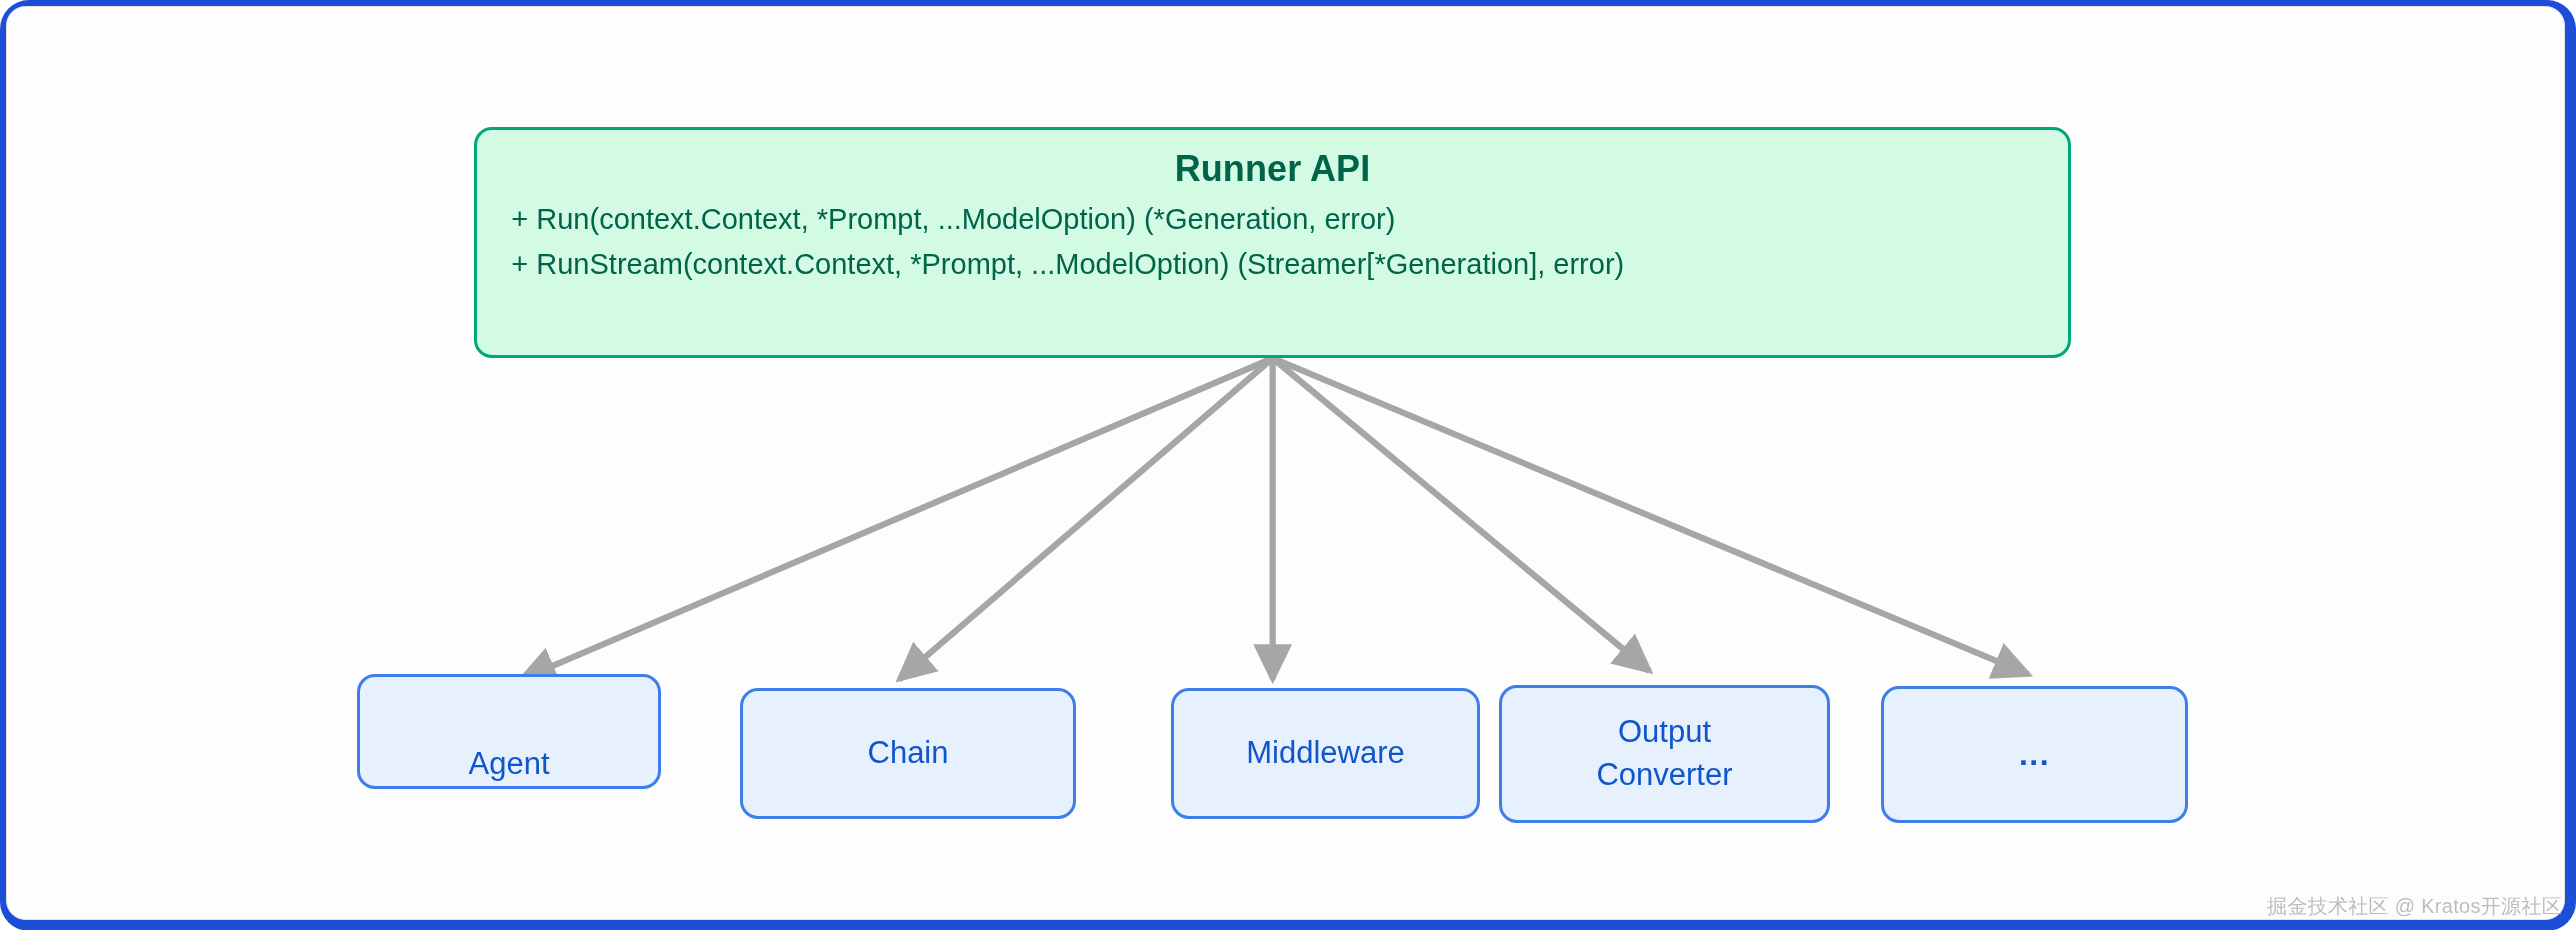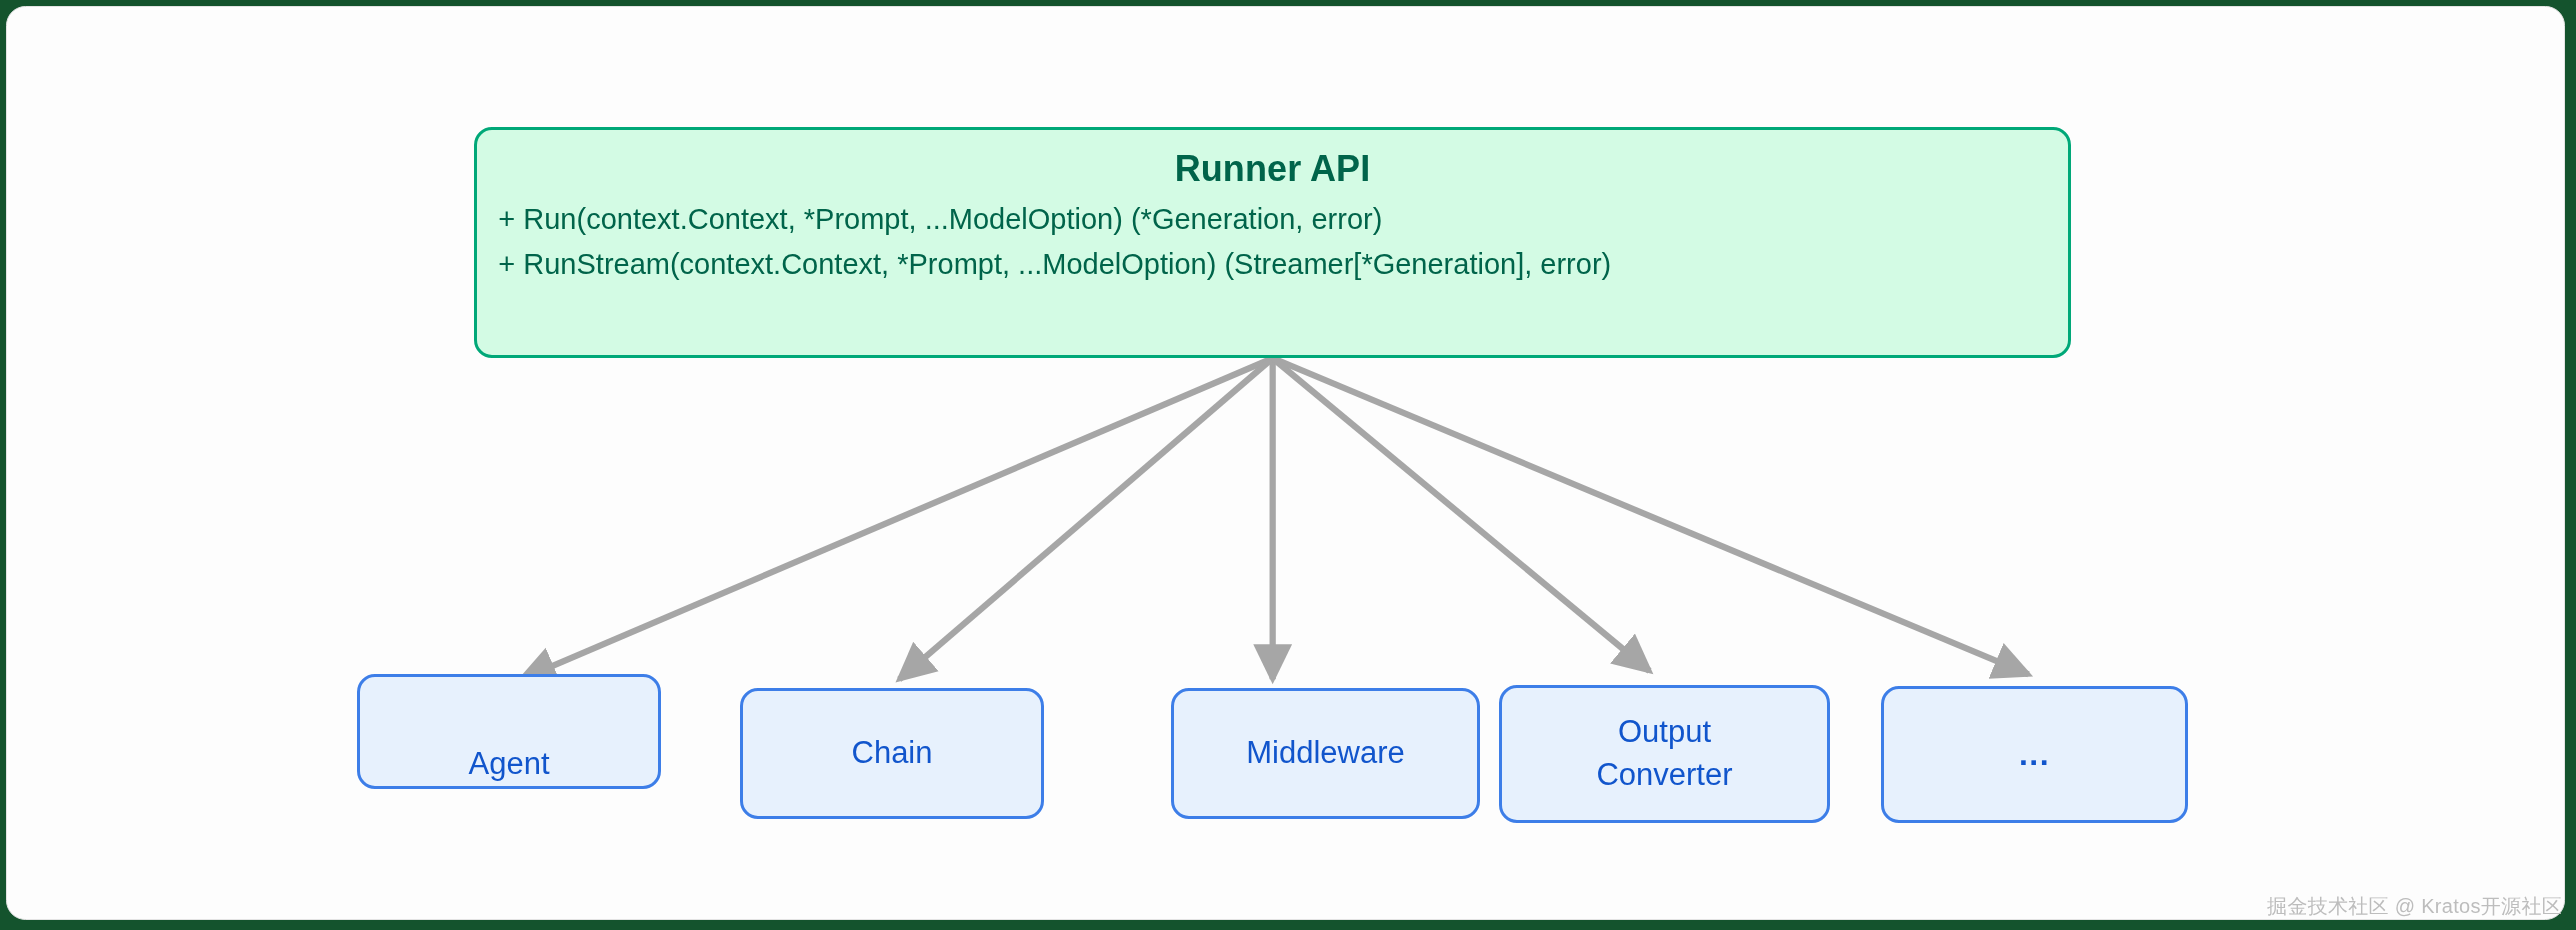--- a/index.html
+++ b/index.html
@@ -9,22 +9,23 @@
     background: #ffffff;
   }
   body {
     font-family: "Liberation Sans", sans-serif;
   }
 
   #canvas {
     position: relative;
     width: 2576px;
     height: 931px;
-    background: #14532d;
+    background: #1d4ed8;
     overflow: hidden;
+    border-radius: 29px;
   }
 
   
   .frame {
     position: absolute;
     left: 5.6px;
     top: 5.6px;
     width: 2559px;
     height: 914px;
     background: #fdfdfd;
@@ -65,21 +66,21 @@
     font-size: 36px;
     font-weight: bold;
     letter-spacing: 0.1px;
     line-height: 1.18;
     white-space: nowrap;
   }
   .root-methods {
     margin-top: 7px;
     width: 100%;
     box-sizing: border-box;
-    padding-left: 6px;
+    padding-left: 19px;
   }
   .root-method {
     color: #00644a;
     font-size: 29px;
     font-weight: normal;
     line-height: 1.52;
     white-space: nowrap;
     text-align: left;
     padding-left: 15.3px;
   }
@@ -149,21 +150,21 @@
     <div class="root-methods">
       <div class="root-method">+ Run(context.Context, *Prompt, ...ModelOption) (*Generation, error)</div>
       <div class="root-method">+ RunStream(context.Context, *Prompt, ...ModelOption) (Streamer[*Generation], error)</div>
     </div>
   </div>
 
   <div class="node-leaf" style="left:357px; top:674px; width:304px; height:115px;align-items:flex-end;">
     <span class="leaf-label">Agent</span>
   </div>
 
-  <div class="node-leaf" style="left:740px; top:688px; width:304px; height:131px;">
+  <div class="node-leaf" style="left:740px; top:688px; width:336px; height:131px;">
     <span class="leaf-label">Chain</span>
   </div>
 
   <div class="node-leaf" style="left:1171px; top:688px; width:309px; height:131px;">
     <span class="leaf-label">Middleware</span>
   </div>
 
   <div class="node-leaf" style="left:1499px; top:685px; width:331px; height:138px;">
     <span class="leaf-label"><span>Output</span><br><span>Converter</span></span>
   </div>

